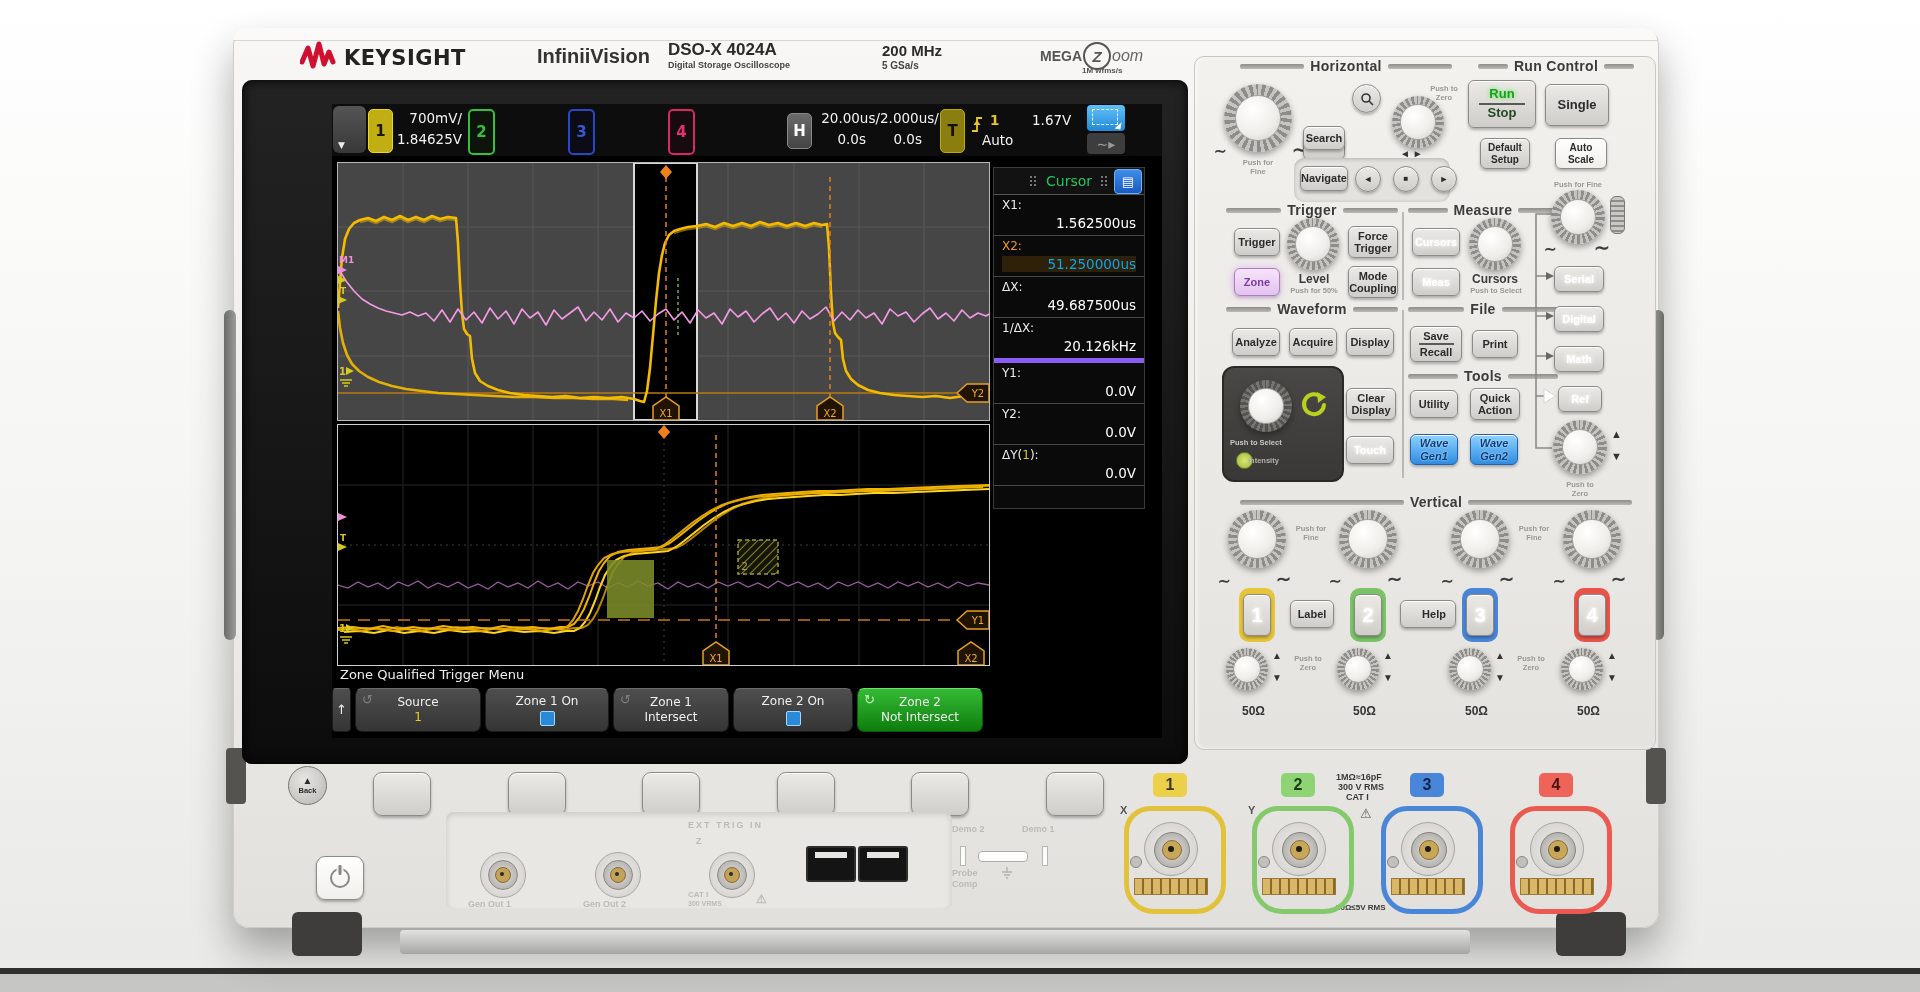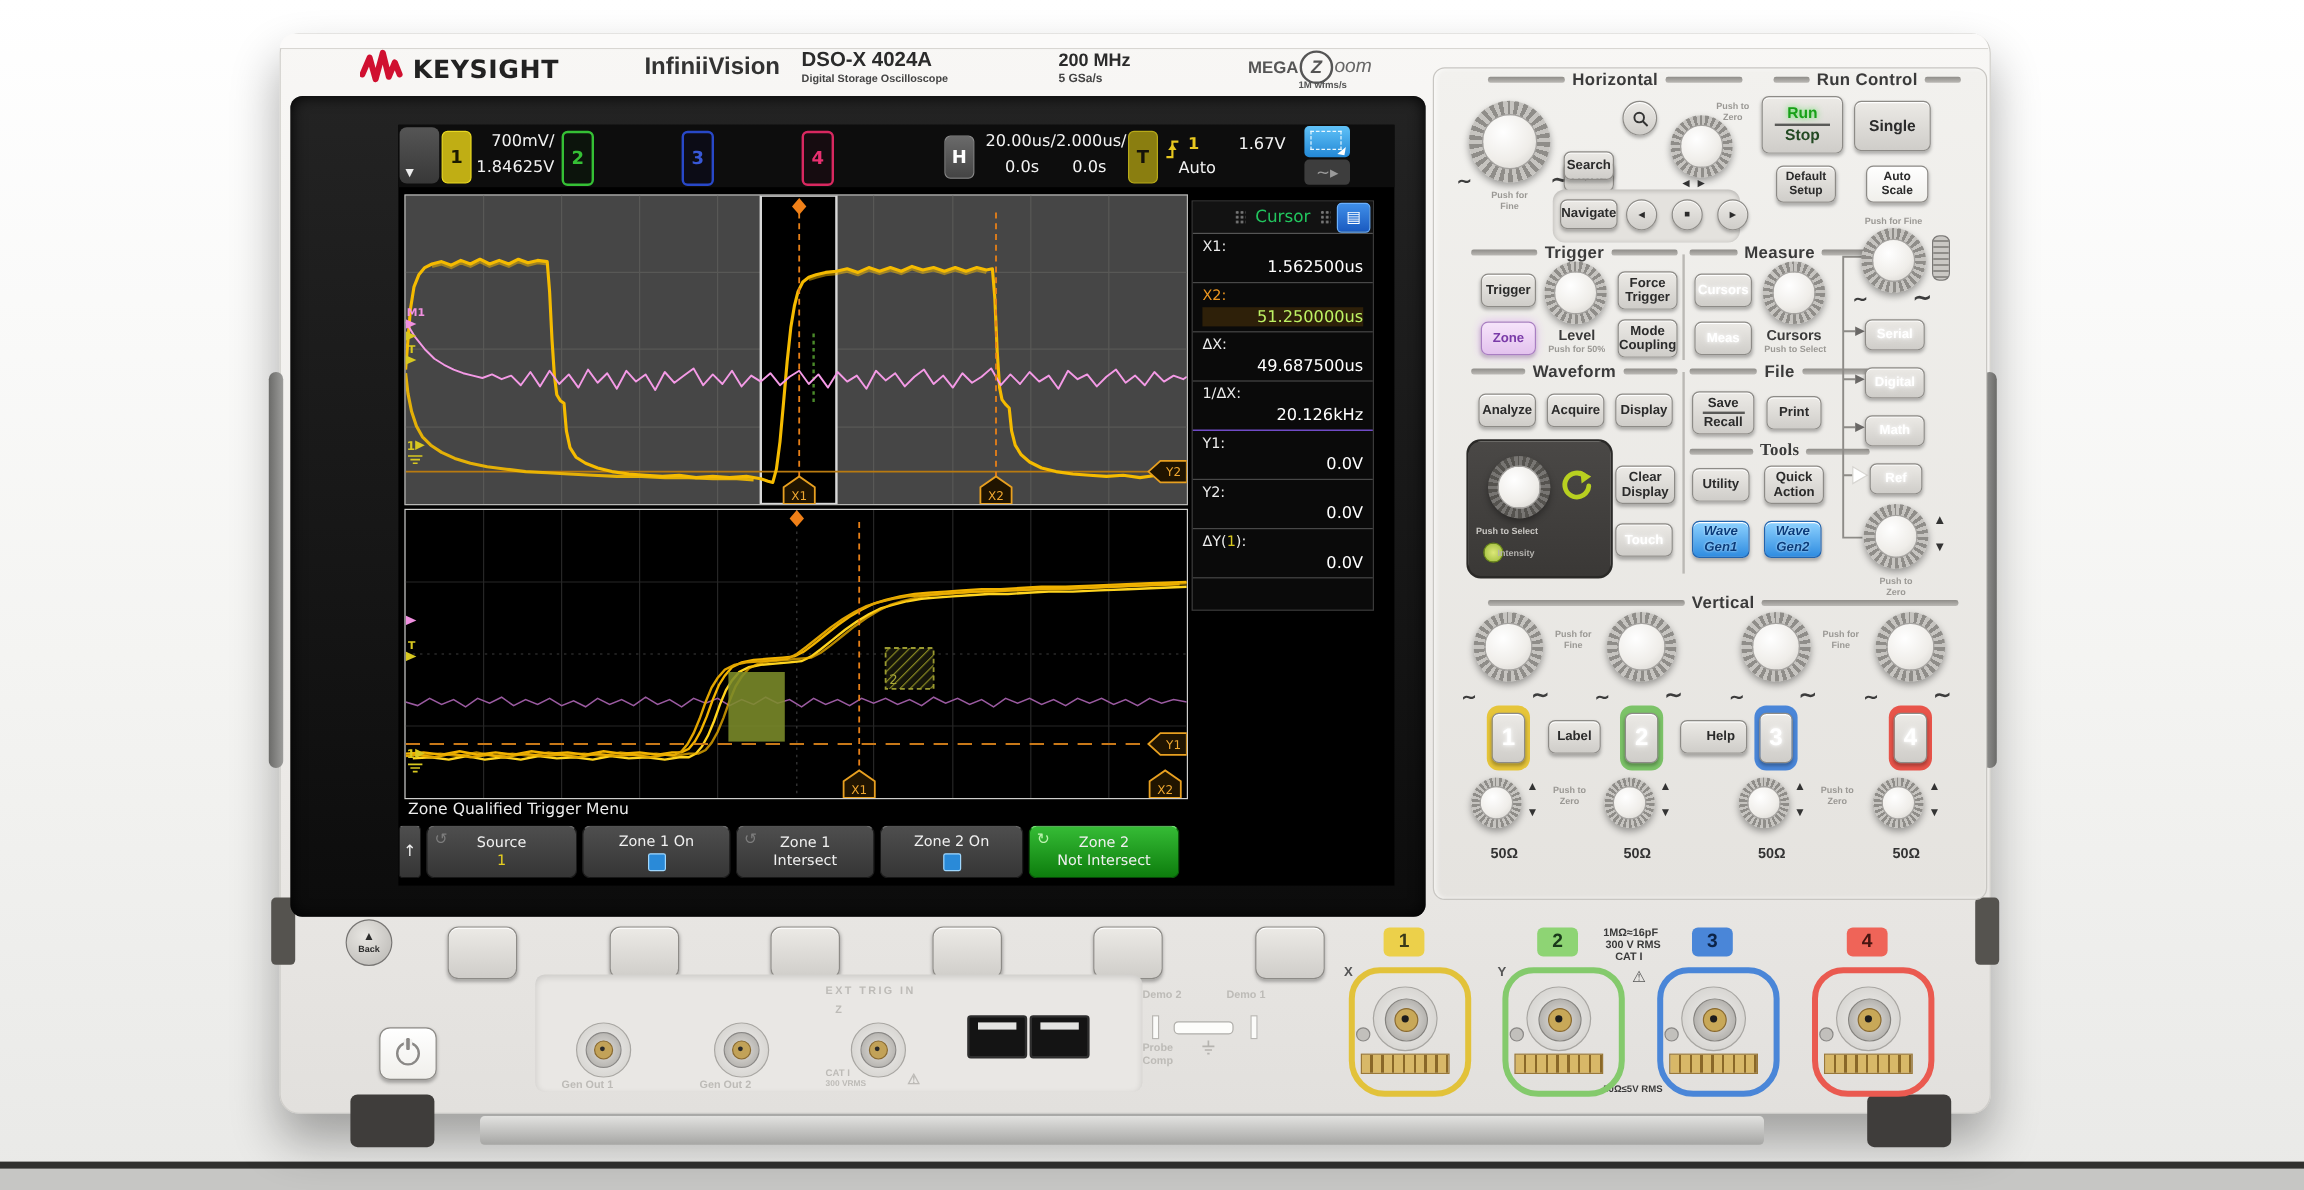--- a/index.html
+++ b/index.html
@@ -196,27 +196,27 @@
         <span style="color:#22c55e;font-size:14px;">Cursor</span>
         <div style="width:9px;height:12px;background:radial-gradient(circle,#777 1px,transparent 1.4px);background-size:4px 4px;"></div>
         <div class="f" style="position:absolute;right:2px;top:1px;width:26px;height:23px;border-radius:4px;background:linear-gradient(#3f8ee8,#1a5ac0);border:1px solid #6ab0ff;color:#fff;font-size:13px;">▤</div>
       </div>
       <div class="crow">
         <div class="l">X1:</div>
         <div class="v">1.562500us</div>
       </div>
       <div class="crow">
         <div class="l" style="color:#f09820;">X2:</div>
-        <div class="v" style="color:#bef264;background:#2e2009;">51.250000us</div>
+        <div class="v" style="color:#0ea5e9;background:#2e2009;">51.250000us</div>
       </div>
       <div class="crow">
         <div class="l">ΔX:</div>
         <div class="v">49.687500us</div>
       </div>
-      <div class="crow" style="border-bottom:1px solid #8b5cf6;">
+      <div class="crow" style="border-bottom:5px solid #8b5cf6;">
         <div class="l">1/ΔX:</div>
         <div class="v">20.126kHz</div>
       </div>
       <div class="crow">
         <div class="l">Y1:</div>
         <div class="v">0.0V</div>
       </div>
       <div class="crow">
         <div class="l">Y2:</div>
         <div class="v">0.0V</div>
@@ -381,21 +381,21 @@
       <span>File</span>
       <div class="tb"></div>
   </div>
   <div class="a b" style="left:1410px;top:326px;width:50px;height:34px;font-size:11px;">
     <span>Save</span>
     <span style="width:70%;height:1.5px;background:#5a5a58;margin:1px 0;"></span>
     <span>Recall</span>
   </div>
   <div class="a b" style="left:1472px;top:330px;width:44px;height:26px;font-size:11px;">Print</div>
 
-  <div class="a gtitle" style="left:1408px;top:368px;width:150px;font-family:Liberation Serif, serif;">
+  <div class="a gtitle" style="left:1408px;top:368px;width:150px;">
     <div class="tb"></div>
       <span>Tools</span>
       <div class="tb"></div>
   </div>
   <div class="a b" style="left:1410px;top:390px;width:46px;height:26px;font-size:11px;">Utility</div>
   <div class="a b" style="left:1470px;top:388px;width:48px;height:30px;font-size:11px;">
     <span>Quick</span>
       <span>Action</span>
   </div>
   <div class="a b bblue" style="left:1410px;top:434px;width:46px;height:29px;font-size:11px;">

